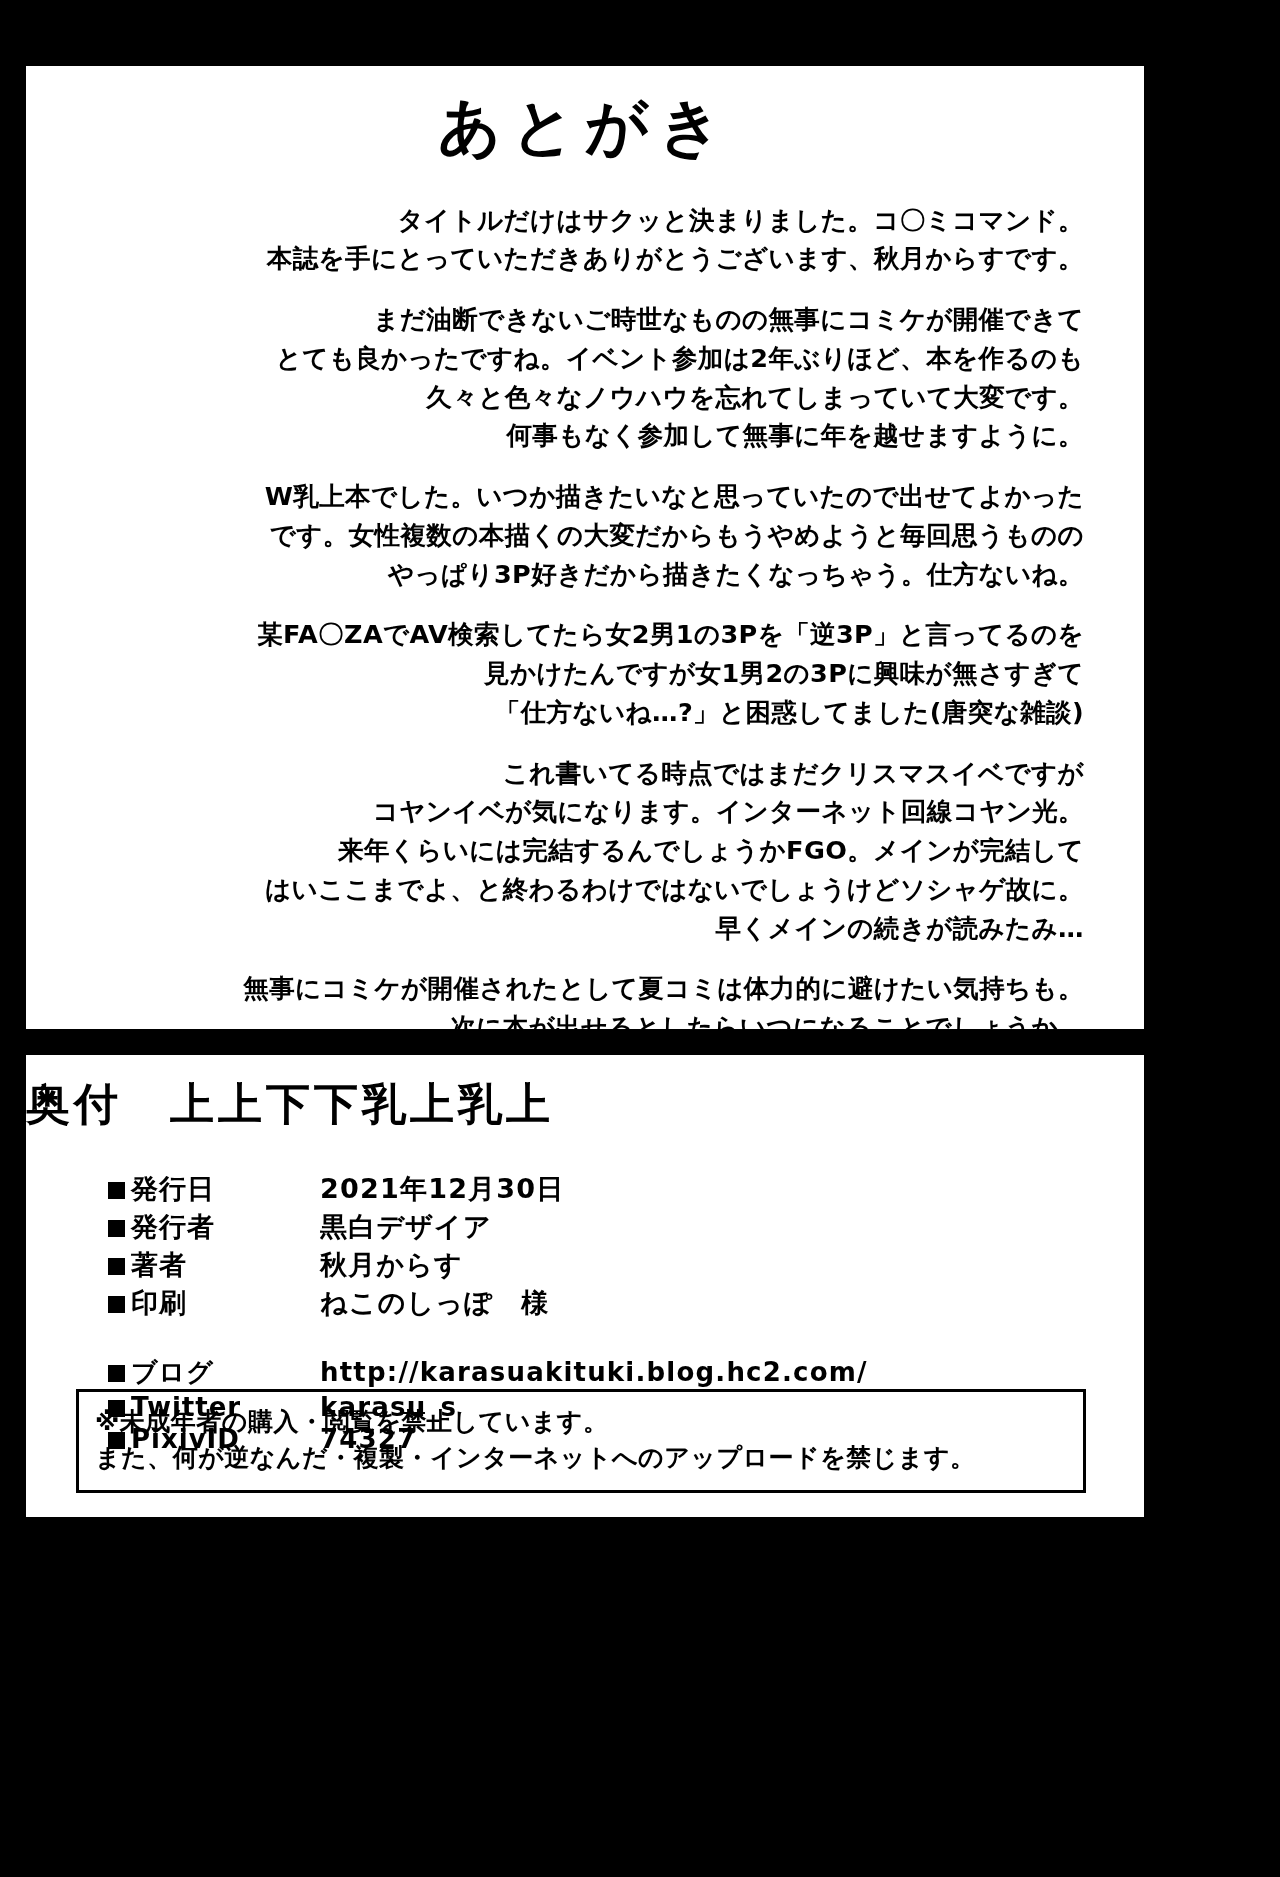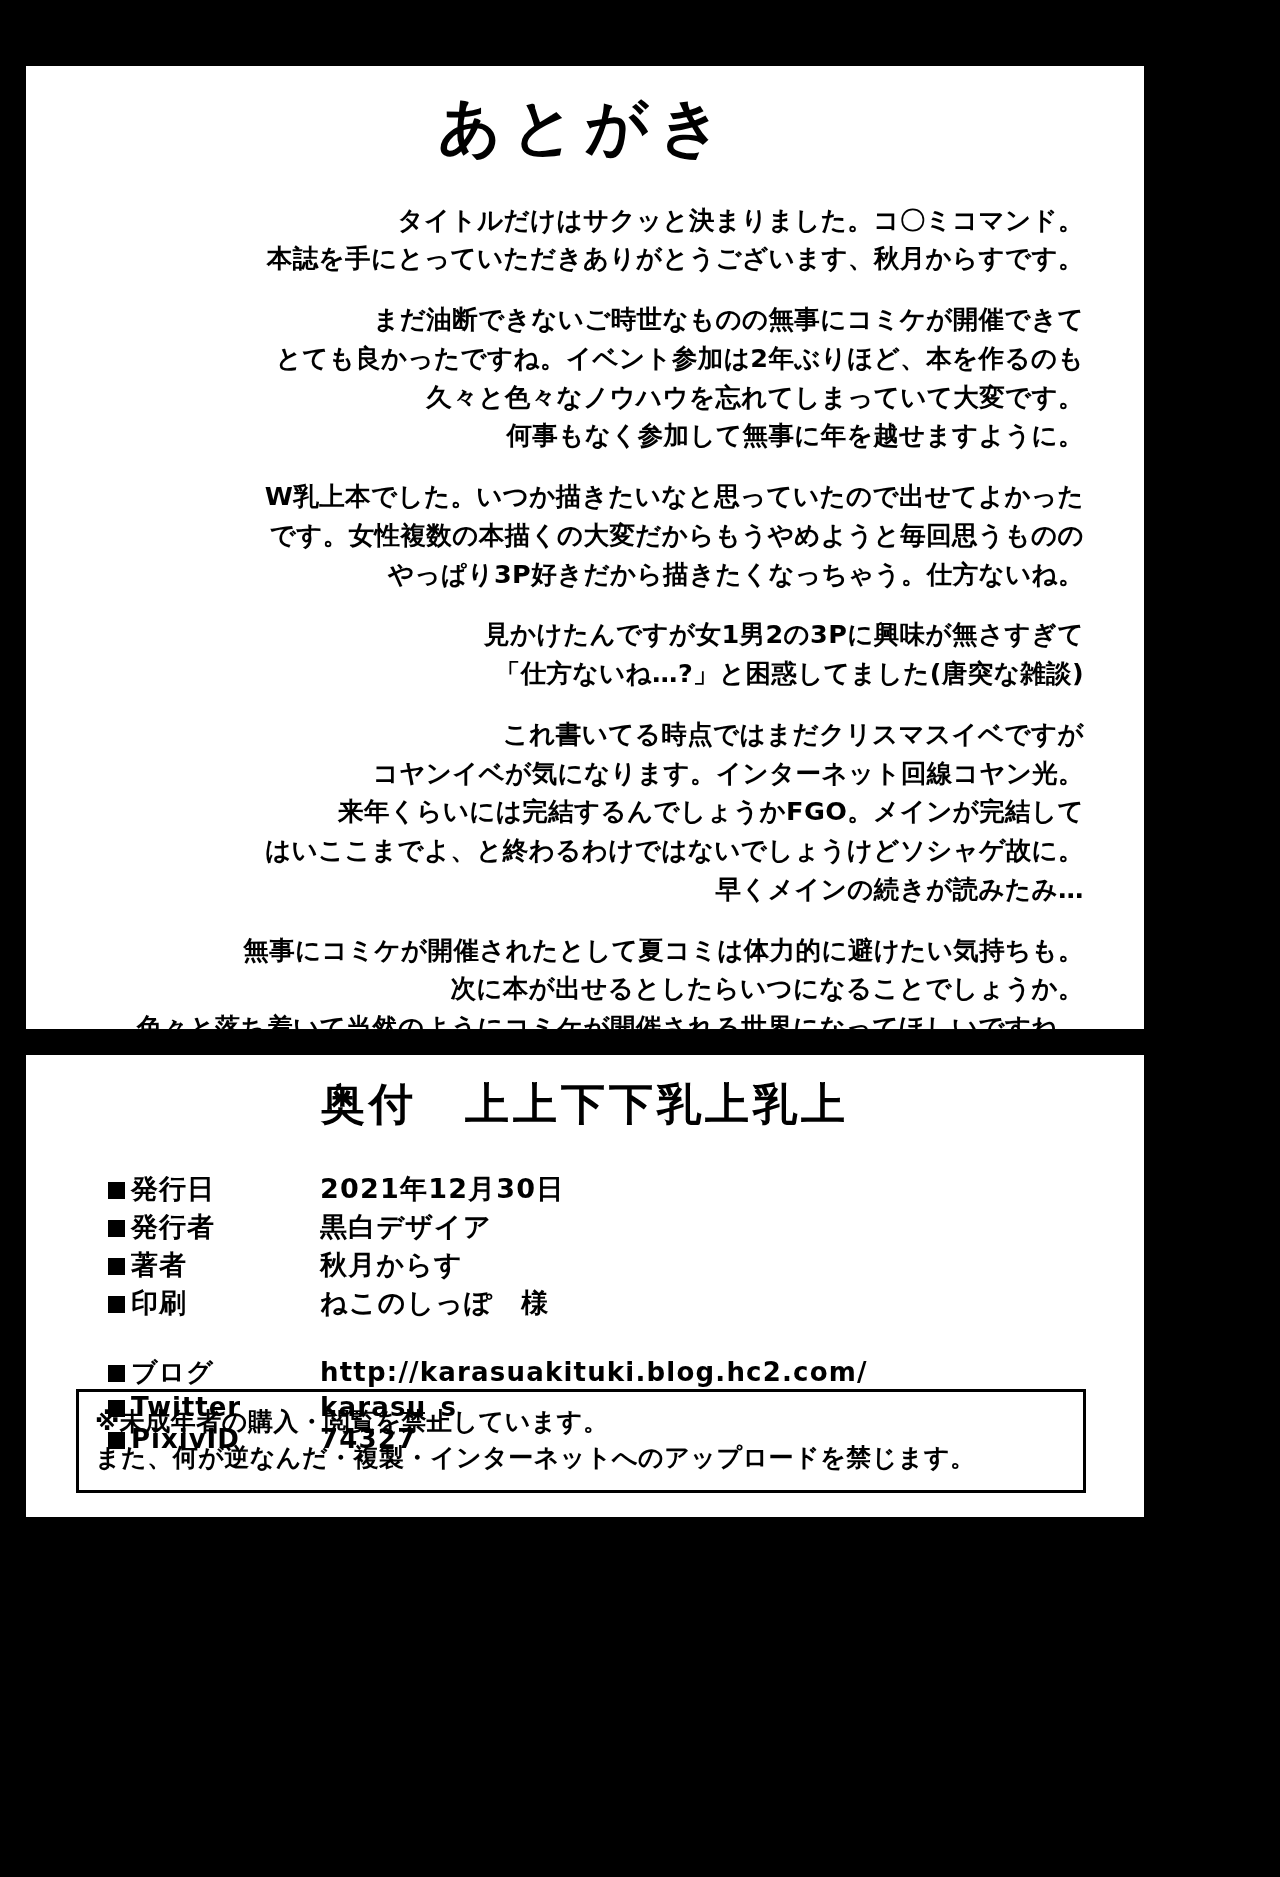--- a/index.html
+++ b/index.html
@@ -79,21 +79,20 @@
     left: 26px;
     top: 1055px;
     width: 1118px;
     height: 462px;
     background: #ffffff;
     box-sizing: border-box;
   }
 
   .colophon-title {
     margin-top: 20px;
-    text-align: center;
     font-size: 44px;
     font-weight: 700;
     letter-spacing: 4px;
     white-space: pre;
   }
 
   .colophon-rows {
     margin: 22px 0 0 66px;
     font-size: 27px;
     font-weight: 700;
@@ -179,20 +178,21 @@
         <div class="line">何事もなく参加して無事に年を越せますように。</div>
       </div>
 
       <div class="para">
         <div class="line">W乳上本でした。いつか描きたいなと思っていたので出せてよかった</div>
         <div class="line">です。女性複数の本描くの大変だからもうやめようと毎回思うものの</div>
         <div class="line">やっぱり3P好きだから描きたくなっちゃう。仕方ないね。</div>
       </div>
 
       <div class="para">
+        <div class="line">某FA〇ZAでAV検索してたら女2男1の3Pを「逆3P」と言ってるのを</div>
         <div class="line">見かけたんですが女1男2の3Pに興味が無さすぎて</div>
         <div class="line">「仕方ないね…?」と困惑してました(唐突な雑談)</div>
       </div>
 
       <div class="para">
         <div class="line">これ書いてる時点ではまだクリスマスイベですが</div>
         <div class="line">コヤンイベが気になります。インターネット回線コヤン光。</div>
         <div class="line">来年くらいには完結するんでしょうかFGO。メインが完結して</div>
         <div class="line">はいここまでよ、と終わるわけではないでしょうけどソシャゲ故に。</div>
         <div class="line">早くメインの続きが読みたみ…</div>

